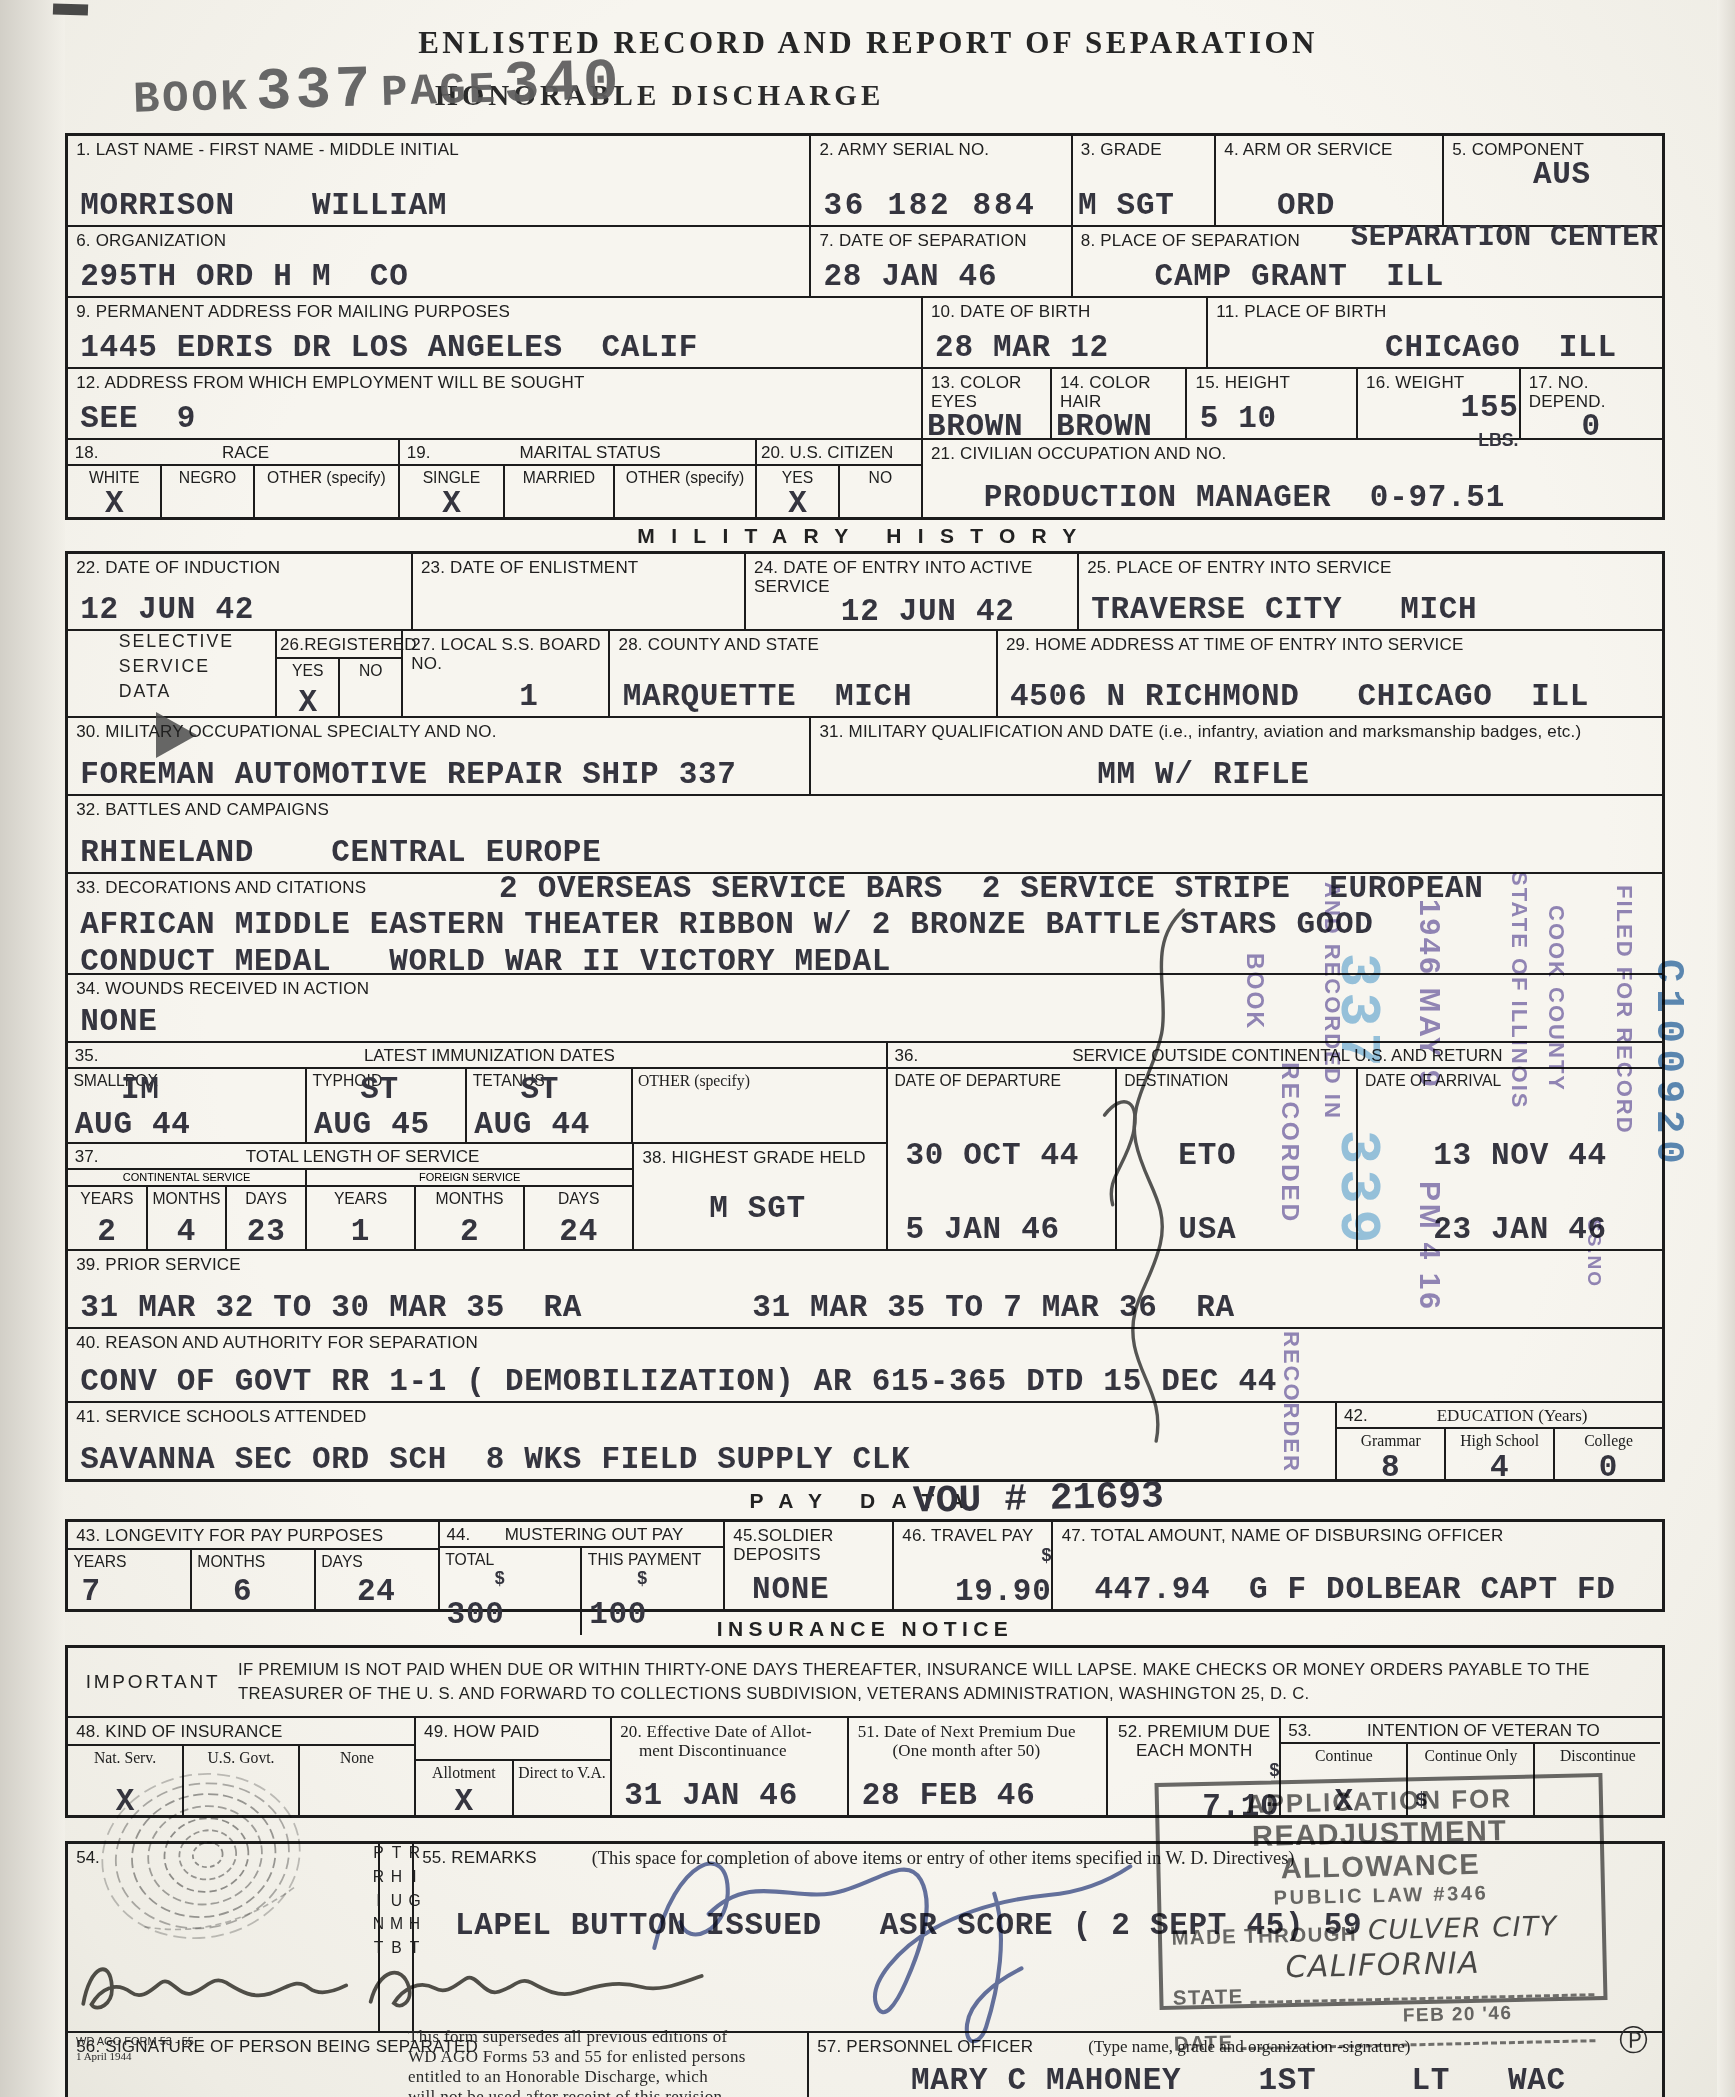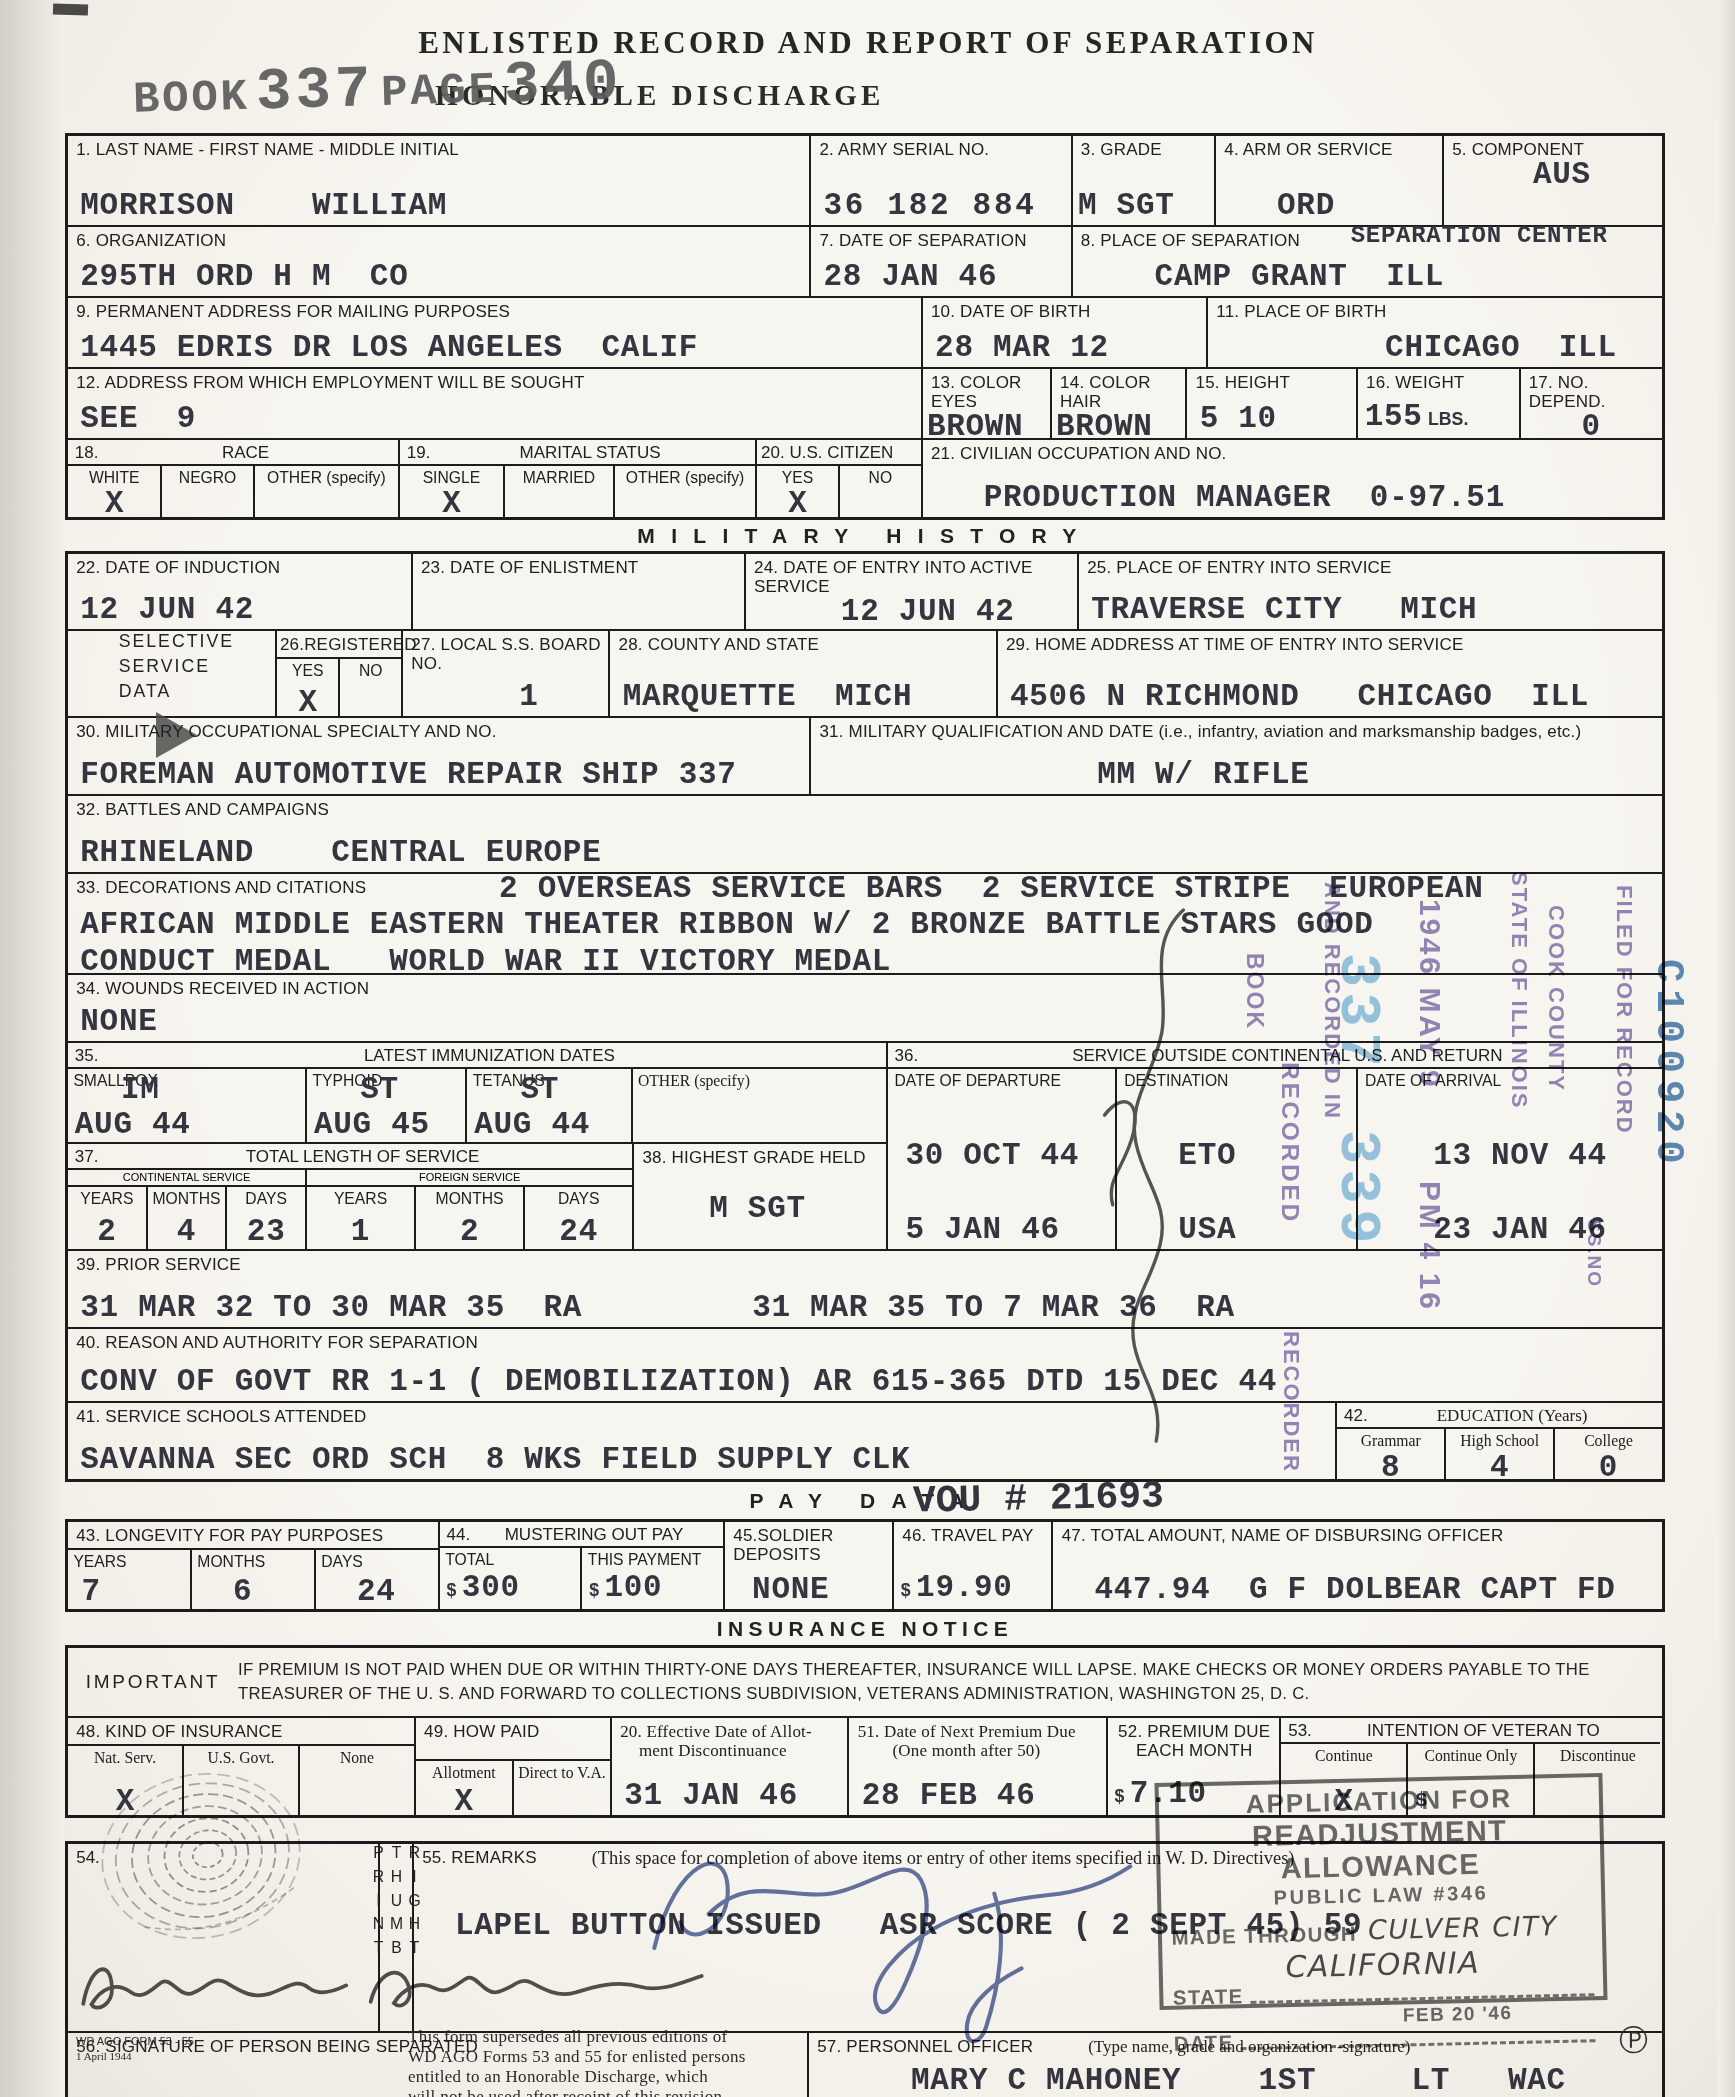--- a/index.html
+++ b/index.html
@@ -36,21 +36,21 @@
 
 
 .hdr3 { display:flex; align-items:flex-start; border-bottom:2px solid #1c1c1c; padding:2.7px 5.4px 1.4px 6.8px; }
 .hdr3 .num { font-size:17px; color:#202020; }
 .hdr3 .ttl { flex:1; text-align:center; font-size:17px; color:#202020; }
 .subs { display:flex; flex:1; }
 .sc { flex:1; border-left:2px solid #1c1c1c; display:flex; flex-direction:column; align-items:center; position:relative; }
 .sc.first { border-left:none; }
 .sc .w { font-size:15.7px; color:#202020; padding-top:2.7px; text-align:center; line-height:1.1; }
 .xm { font-family:"Liberation Mono",monospace; font-weight:bold; font-size:31px; color:#35353f; margin-top:auto; margin-bottom:-4.1px; }
-.money { display:flex; align-items:flex-end; gap:5.4px; margin-top:auto; padding:0 0 4.1px 6.8px; }
+.money { display:flex; align-items:flex-end; gap:5.4px; margin-top:auto; padding:0 0 4.1px 6.8px;flex-direction:column; }
 .money .d { font-size:17.7px; color:#35353f; font-weight:bold; padding-bottom:4.1px; }
 
 
 .ssd { display:flex; align-items:center; padding-left:9.5px; gap:9.5px; }
 .ssd-lines { display:flex; flex-direction:column; gap:4.1px; }
 .ssd-lines span { font-size:17.7px; letter-spacing:2px; color:#232323; }
 .arrow { width:0; height:0; border-top:23px solid transparent; border-bottom:23px solid transparent; border-left:41px solid #4c4c4c; opacity:.85; }
 
 
 .col36 { position:relative; }
@@ -143,21 +143,21 @@
           <div class="lb">6. ORGANIZATION</div>
           <div class="tv vbot">295TH ORD H M  CO</div>
         </div>
         <div class="c" style="width:16.4%">
           <div class="lb">7. DATE OF SEPARATION</div>
           <div class="tv vbot">28 JAN 46</div>
         </div>
         <div class="c" style="width:37.1%">
           <div class="lbrow">
             <div class="lb">8. PLACE OF SEPARATION</div>
-            <div class="tv" style="font-size:24px;margin-top:-4.1px">SEPARATION CENTER</div>
+            <div class="tv" style="font-size:29px;margin-top:-4.1px">SEPARATION CENTER</div>
           </div>
           <div class="tv vbot" style="padding-left:82px">CAMP GRANT  ILL</div>
         </div>
       </div>
       <div class="r" style="height:71px">
         <div class="c first" style="width:53.5%">
           <div class="lb">9. PERMANENT ADDRESS FOR MAILING PURPOSES</div>
           <div class="tv vbot">1445 EDRIS DR LOS ANGELES  CALIF</div>
         </div>
         <div class="c" style="width:17.9%">

